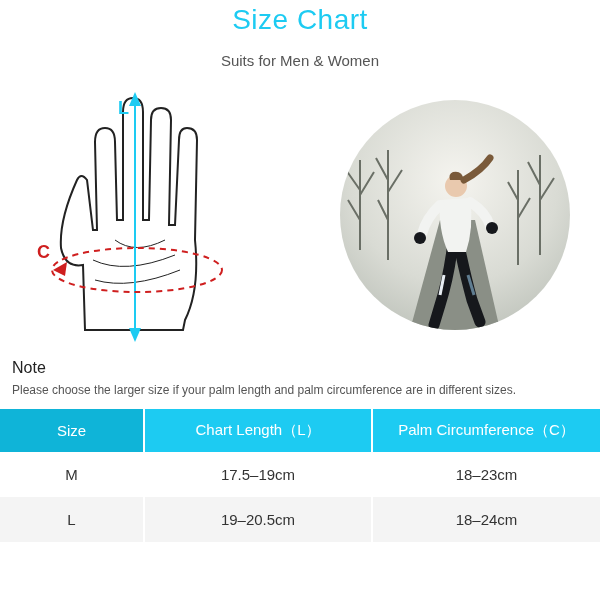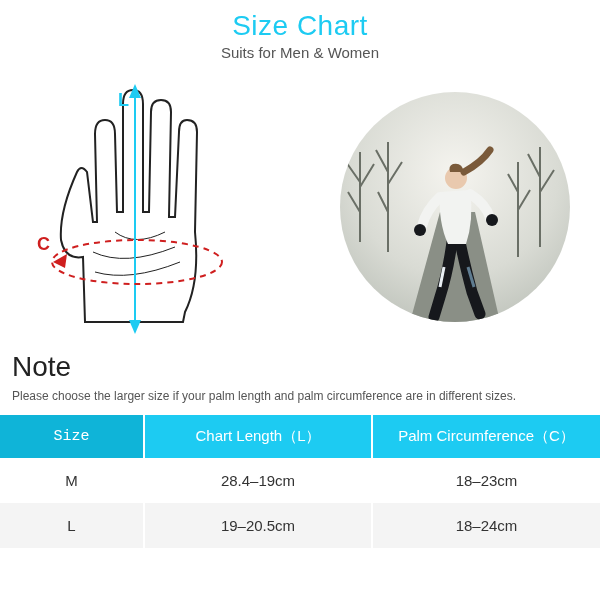--- a/index.html
+++ b/index.html
@@ -6,31 +6,31 @@
   body {
     width: 600px;
     height: 600px;
     font-family: Arial, Helvetica, sans-serif;
     background: #ffffff;
     color: #222;
     overflow: hidden;
   }
   .header {
     text-align: center;
-    padding-top: 10px;
+    padding-top: 4px;
   }
   .title {
     font-size: 28px;
     font-weight: 500;
     letter-spacing: 0.5px;
   }
   .subtitle {
     font-size: 15px;
     color: #555;
-    margin-top: 2px;
+    margin-top: 16px;
   }
   .figure-row {
     display: flex;
     justify-content: space-between;
     align-items: center;
     padding: 10px 30px 8px 15px;
     height: 290px;
   }
   .hand-diagram {
     width: 260px;
@@ -42,21 +42,21 @@
     height: 230px;
     border-radius: 50%;
     overflow: hidden;
     position: relative;
     flex-shrink: 0;
   }
   .note-block {
     padding: 0 12px 10px 12px;
   }
   .note-heading {
-    font-size: 28px;
+    font-size: 16px;
     color: #222;
     margin-bottom: 4px;
   }
   .note-text {
     font-size: 12px;
     color: #555;
     line-height: 1.5;
   }
   table.size-table {
     width: 100%;
@@ -73,21 +73,21 @@
   .size-table td {
     text-align: center;
     padding: 14px 4px;
     color: #333;
     border-right: 2px solid #fff;
   }
   .size-table td:last-child { border-right: none; }
   .size-table tbody tr:nth-child(even) td {
     background: #f4f4f4;
   }
-  .col-size { width: 24%; font-family: Liberation Mono, monospace; }
+  .col-size { width: 24%; }
   .col-len  { width: 38%; }
   .col-circ { width: 38%; }
 </style>
 </head>
 <body>
 
 <div class="header">
   <div class="title" style="color:#1dcbf2">Size Chart</div>
   <div class="subtitle">Suits for Men &amp; Women</div>
 </div>
@@ -196,21 +196,21 @@
   <thead>
     <tr>
       <th class="col-size" style="background:#0fb4d8">Size</th>
       <th class="col-len" style="background:#1dcbf2">Chart Length（L）</th>
       <th class="col-circ" style="background:#1dcbf2">Palm Circumference（C）</th>
     </tr>
   </thead>
   <tbody>
     <tr>
       <td>M</td>
-      <td>28.4–19cm</td>
+      <td>17.5–19cm</td>
       <td>18–23cm</td>
     </tr>
     <tr>
       <td>L</td>
       <td>19–20.5cm</td>
       <td>18–24cm</td>
     </tr>
   </tbody>
 </table>
 

